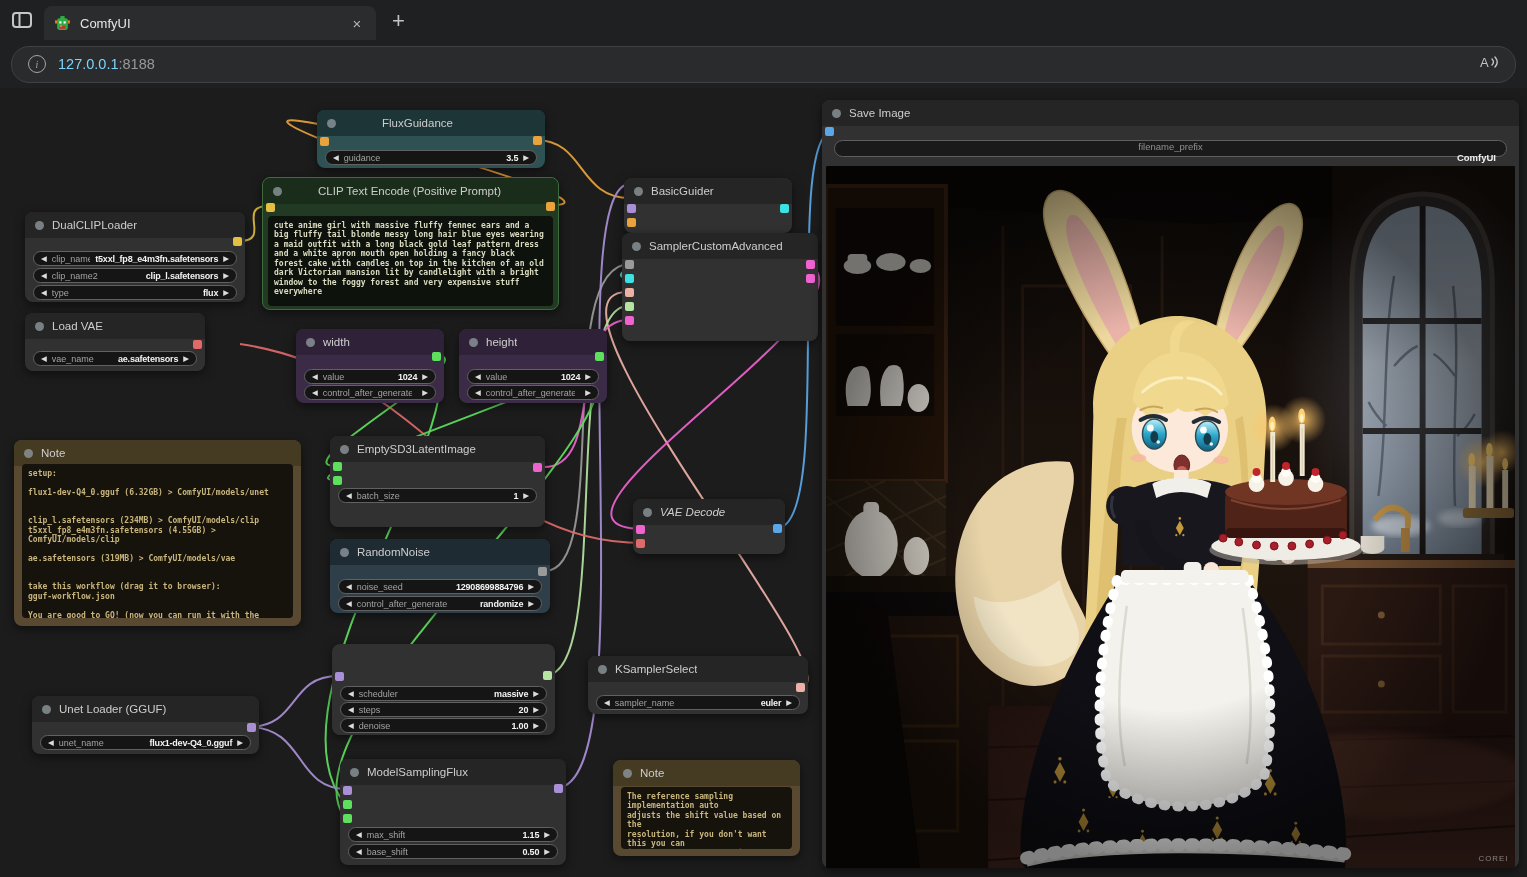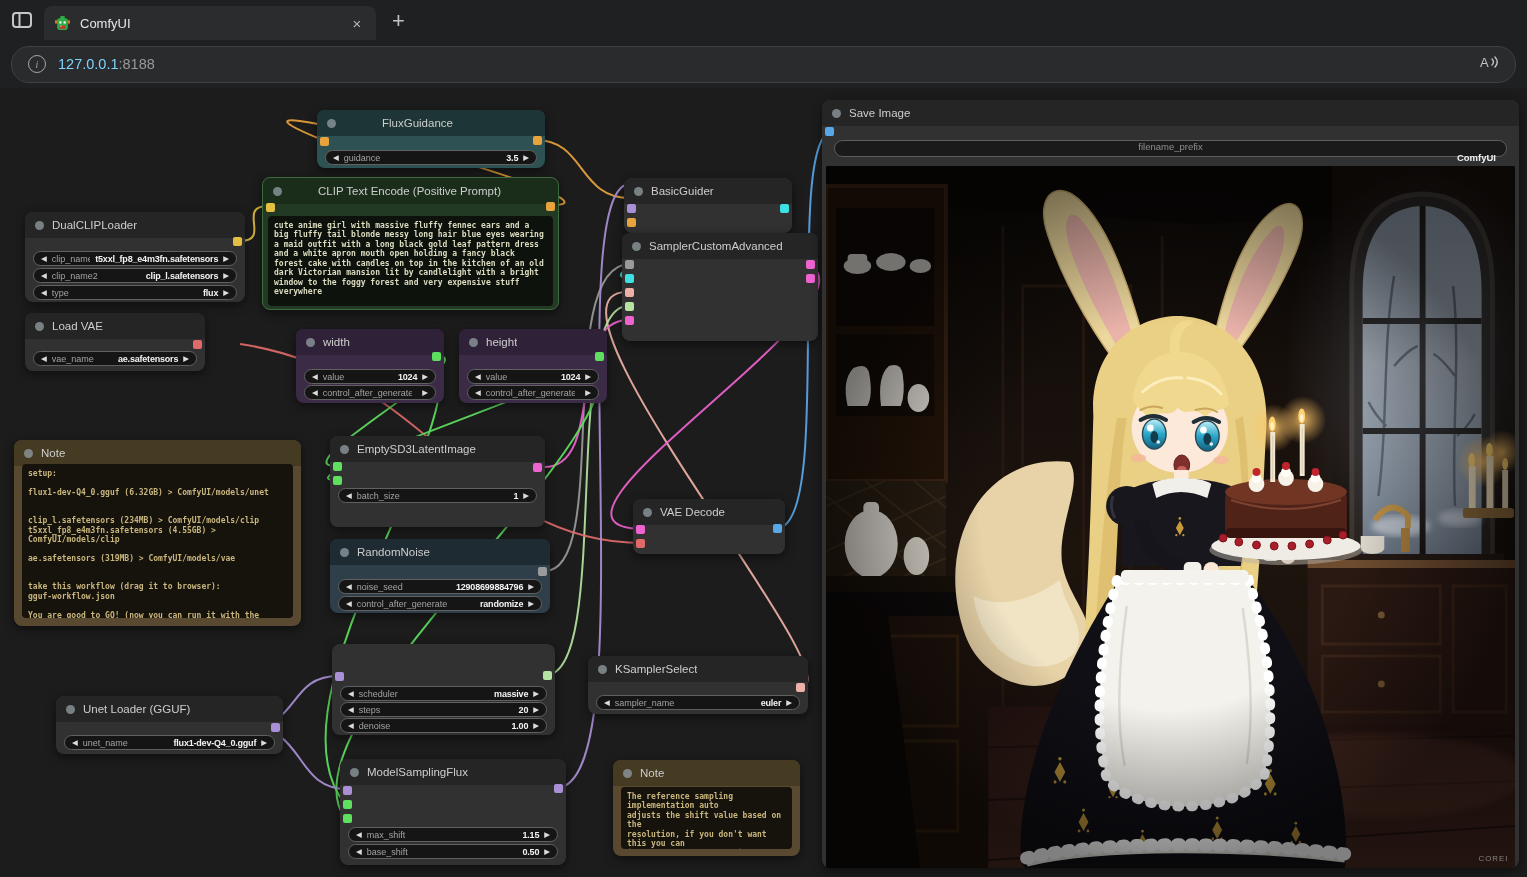--- a/index.html
+++ b/index.html
@@ -282,21 +282,21 @@
         <div class="node-title">KSamplerSelect</div>
       </div>
       <div class="socket" style="right: 3px; top: 27px; background: rgb(238, 177, 167);"></div>
       <div class="widget" style="top: 39px;">
         <span class="w-arrow">◀</span>
         <span class="w-label">sampler_name</span>
         <span class="w-value">euler</span>
         <span class="w-arrow">▶</span>
       </div>
     </div>
-    <div class="node" style="left: 32px; top: 608px; width: 227px; height: 58px; background: rgb(49, 49, 49); margin-left: 24px;">
+    <div class="node" style="left: 32px; top: 608px; width: 227px; height: 58px; background: rgb(49, 49, 49);">
       <div class="node-header" style="background: rgb(37, 37, 37);">
         <div class="node-dot"></div>
         <div class="node-title">Unet Loader (GGUF)</div>
       </div>
       <div class="socket" style="right: 3px; top: 27px; background: rgb(169, 143, 214);"></div>
       <div class="widget" style="top: 39px;">
         <span class="w-arrow">◀</span>
         <span class="w-label">unet_name</span>
         <span class="w-value">flux1-dev-Q4_0.gguf</span>
         <span class="w-arrow">▶</span>
@@ -340,21 +340,21 @@
       </div>
       <div class="socket" style="left: 3px; top: 27px; background: rgb(154, 154, 154);"></div>
       <div class="socket" style="left: 3px; top: 41px; background: rgb(62, 225, 225);"></div>
       <div class="socket" style="left: 3px; top: 55px; background: rgb(238, 177, 167);"></div>
       <div class="socket" style="left: 3px; top: 69px; background: rgb(182, 227, 161);"></div>
       <div class="socket" style="left: 3px; top: 83px; background: rgb(238, 99, 207);"></div>
       <div class="socket" style="right: 3px; top: 27px; background: rgb(238, 99, 207);"></div>
       <div class="socket" style="right: 3px; top: 41px; background: rgb(238, 99, 207);"></div>
     </div>
     <div class="node" style="left: 633px; top: 411px; width: 152px; height: 55px; background: rgb(49, 49, 49);">
-      <div class="node-header" style="background: rgb(37, 37, 37);">
+      <div class="node-header" style="background: rgb(37, 37, 37); font-style: italic;">
         <div class="node-dot"></div>
         <div class="node-title">VAE Decode</div>
       </div>
       <div class="socket" style="left: 3px; top: 26px; background: rgb(238, 99, 207);"></div>
       <div class="socket" style="left: 3px; top: 40px; background: rgb(224, 106, 106);"></div>
       <div class="socket" style="right: 3px; top: 25px; background: rgb(90, 167, 232);"></div>
     </div>
     <div class="node" style="left: 613px; top: 672px; width: 187px; height: 96px; background: rgb(88, 73, 48);">
       <div class="node-header" style="background: rgb(69, 58, 34);">
         <div class="node-dot"></div>

